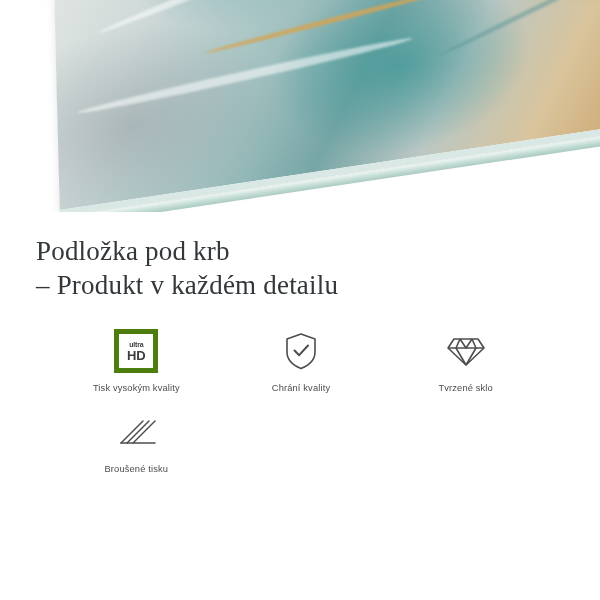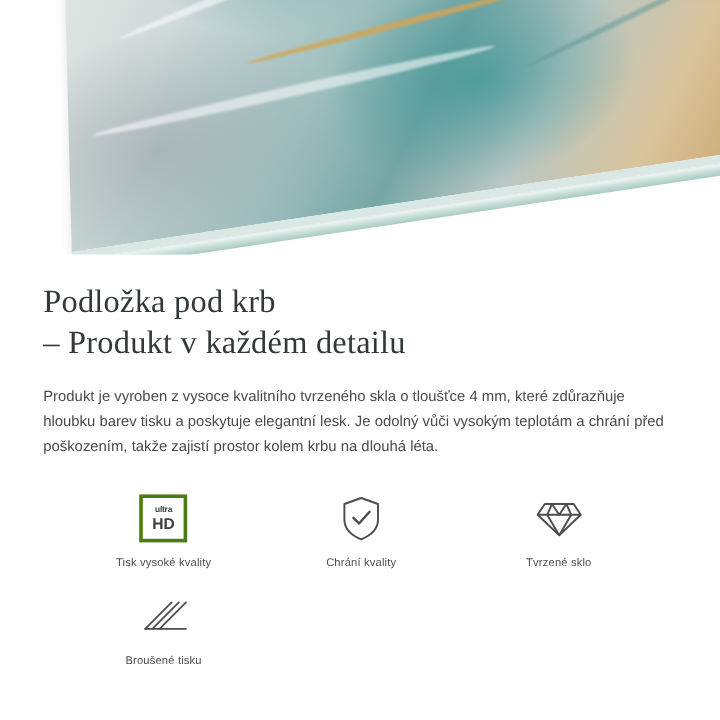--- a/index.html
+++ b/index.html
@@ -171,21 +171,21 @@
     font-size: 9.3px;
     color: #4c4c4c;
     text-align: center;
     letter-spacing: 0.15px;
   }
   svg { display: block; }
 
   .ultrahd-box {
     width: 34px;
     height: 34px;
-    border: 3px solid #4d7c0f;
+    border: 5px solid #4d7c0f;
     display: flex;
     flex-direction: column;
     align-items: center;
     justify-content: center;
     line-height: 1;
   }
   .ultrahd-box .u1 {
     font-size: 7px;
     font-weight: bold;
     color: #3d3d3d;
@@ -221,33 +221,32 @@
       </div>
       <div class="sparkle sparkle-d"></div>
     </div>
   </div>
 
   <div class="content">
     <h1 class="title">
       <span>Podložka pod krb</span>
       <span class="line2">– Produkt v každém detailu</span>
     </h1>
-    <p class="desc">Produkt je vyroben z vysoce kvalitního tvrzeného skla o tloušťce 4 mm, které zdůrazňuje hloubku barev tisku a poskytuje elegantní lesk. Je odolný vůči vysokým teplotám a chrání před poškozením, takže zajistí prostor kolem krbu na dlouhá léta.</p>
 
     <div class="features">
 
 
       <div class="feature">
         <div class="ic">
           <div class="ultrahd-box">
             <span class="u1">ultra</span>
             <span class="u2">HD</span>
           </div>
         </div>
-        <div class="cap">Tisk vysoké kvality</div>
+        <div class="cap">Tisk vysokým kvality</div>
       </div>
 
       <div class="feature">
         <div class="ic">
           <svg width="38" height="42" viewBox="0 0 38 42">
             <path d="M19 4 L33 9 V22 C33 30 26.5 35.5 19 38.5 C11.5 35.5 5 30 5 22 V9 Z" fill="none" stroke="#4d4d4d" stroke-width="1.6" stroke-linejoin="round"></path>
             <path d="M12.5 20.5 L17.2 25.2 L26 15.5" fill="none" stroke="#4d4d4d" stroke-width="2" stroke-linecap="round" stroke-linejoin="round"></path>
           </svg>
         </div>
         <div class="cap">Chrání kvality</div>

